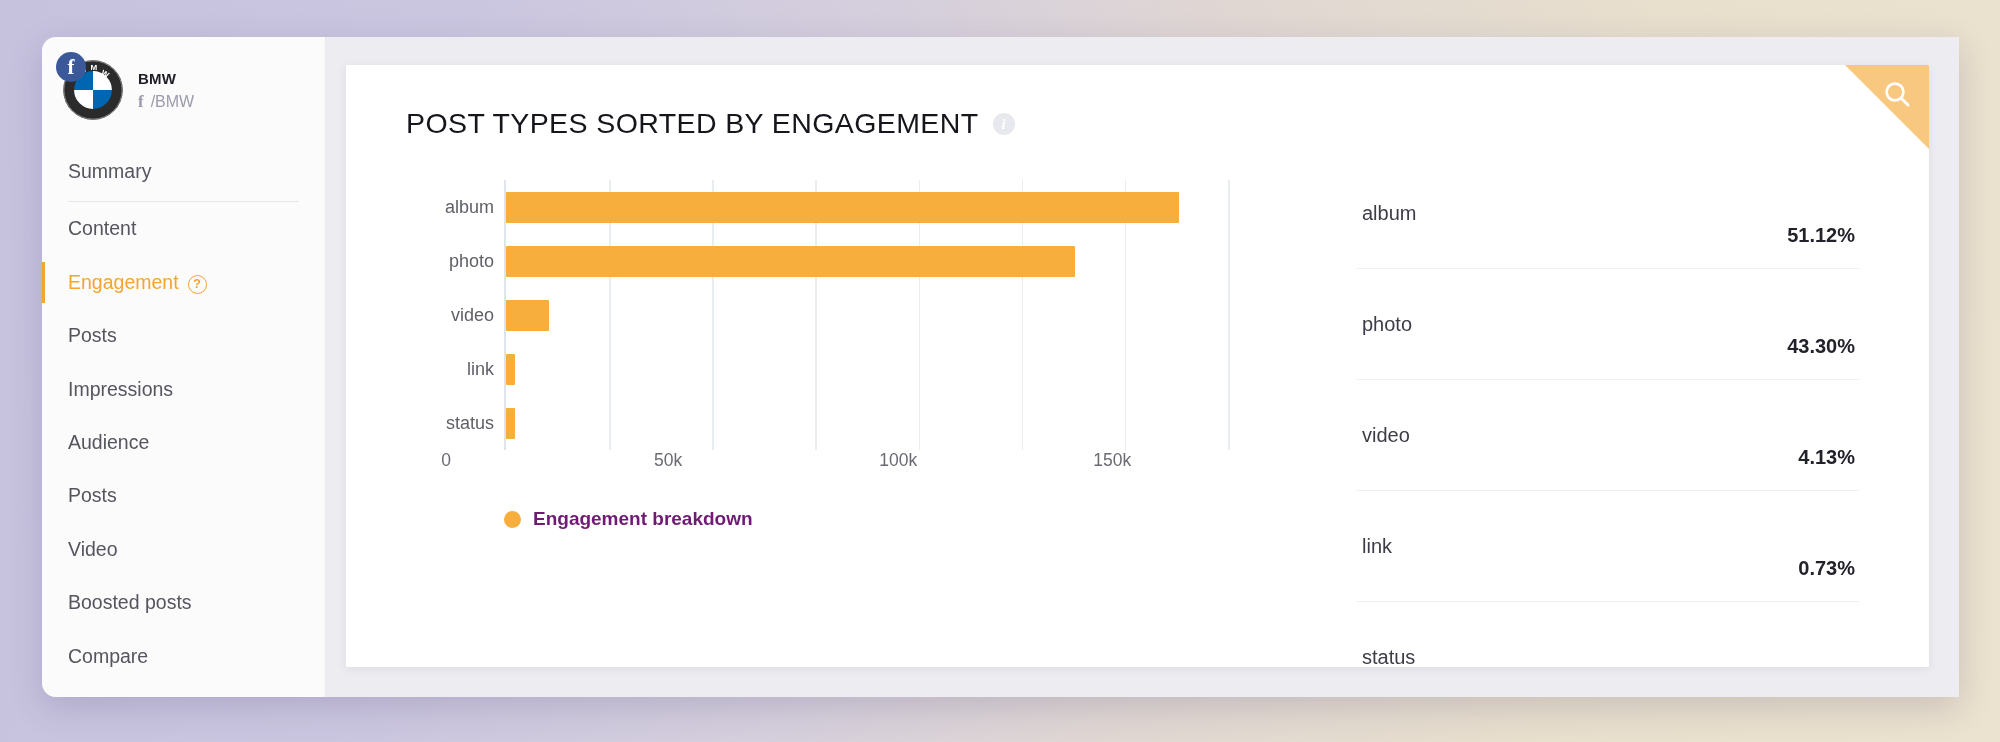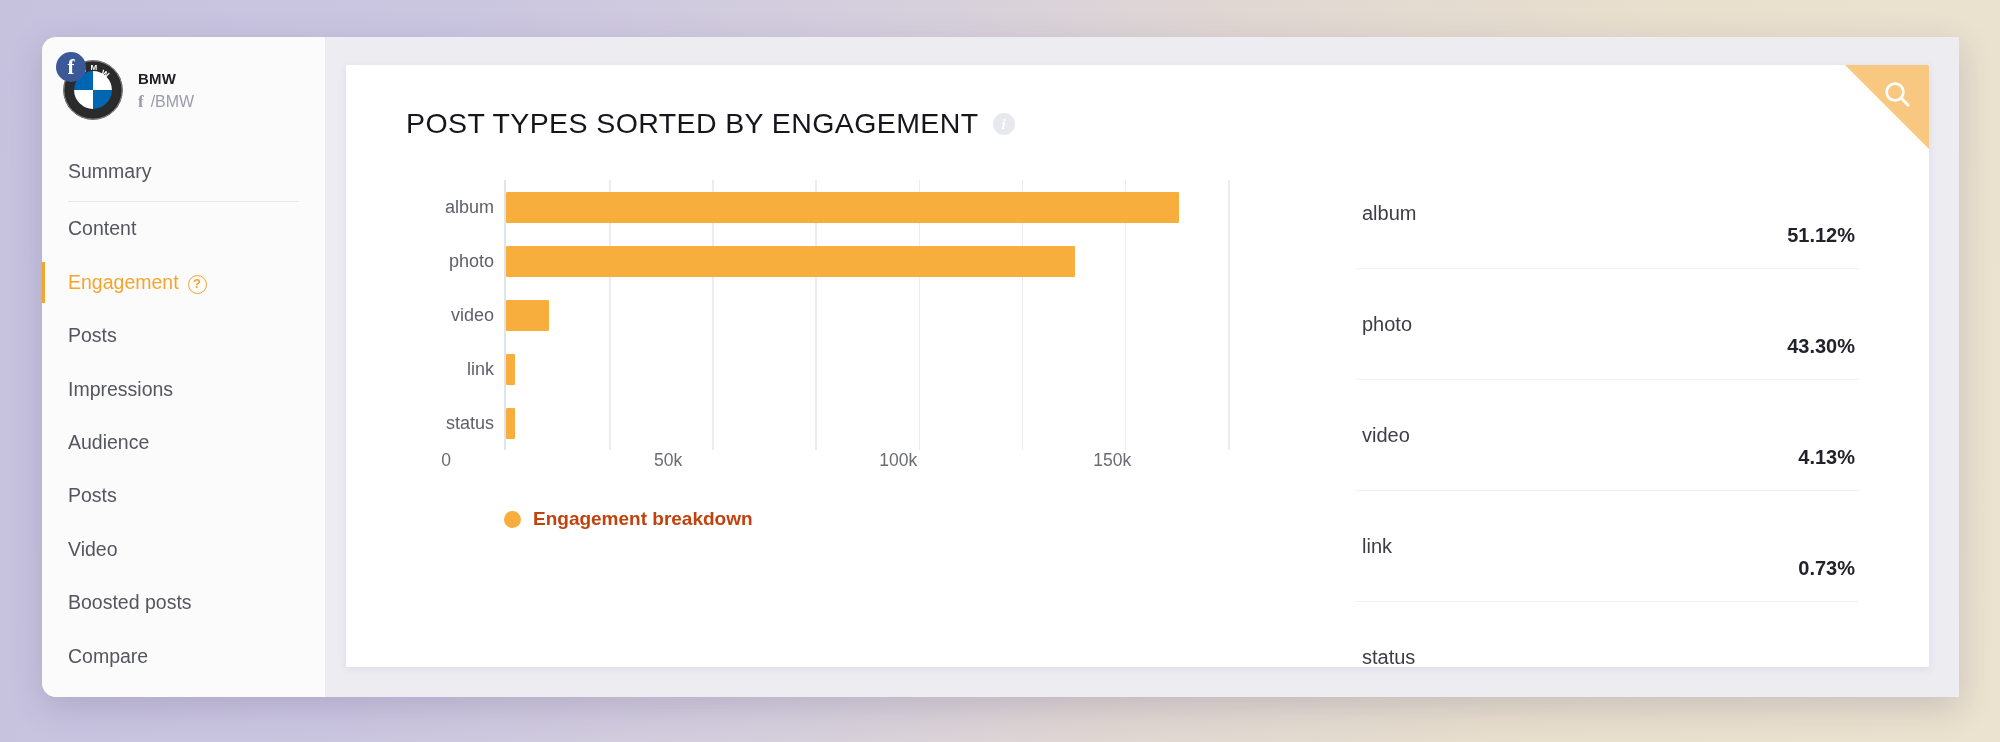--- a/index.html
+++ b/index.html
@@ -300,21 +300,21 @@
     gap: 12px;
   }
   .legend-dot {
     width: 17px; height: 17px;
     border-radius: 50%;
     background: #f8ae3c;
   }
   .legend-label {
     font-size: 19px;
     font-weight: bold;
-    color: #c2410c;
+    color: #701a75;
   }
 
   
   .table-col {
     flex: 1;
     padding: 0 70px 0 10px;
   }
   .table-row {
     display: flex;
     align-items: center;

